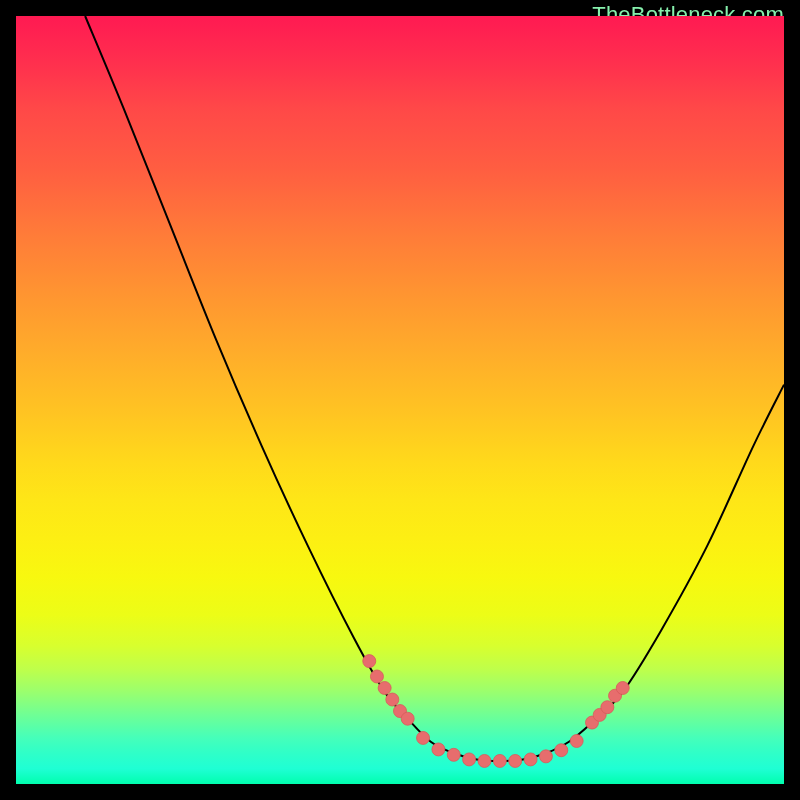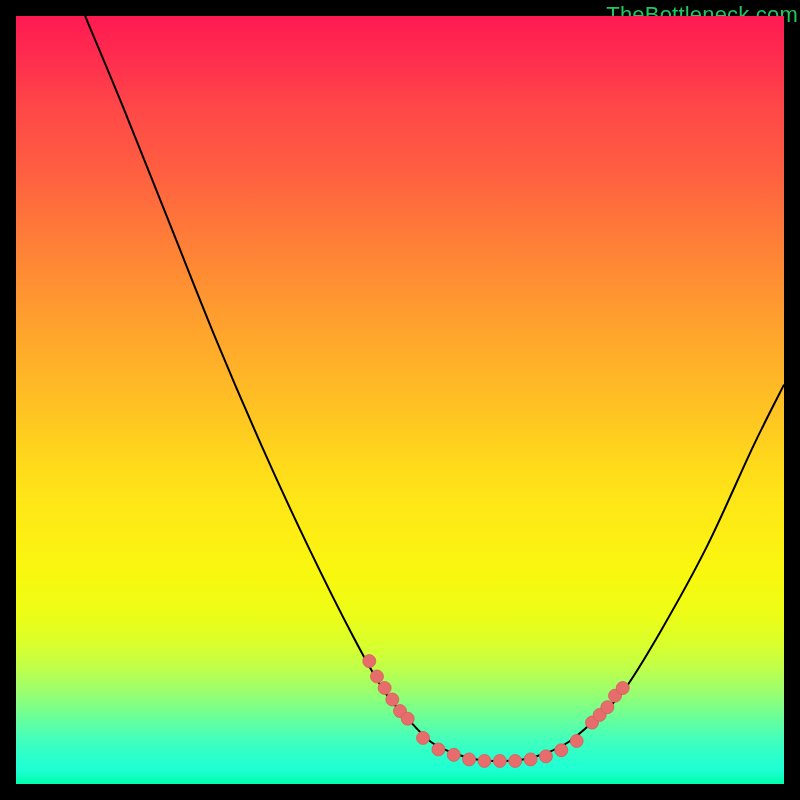--- a/index.html
+++ b/index.html
@@ -50,25 +50,25 @@
       #6fff95 91%,
       #45ffba 94%,
       #2fffc8 96%,
       #1fffd4 98%,
       #00ffae 100%
     );
   }
   .watermark {
     position: absolute;
     top: 2px;
-    right: 2px;
+    right: 16px;
     font-family: Arial, Helvetica, sans-serif;
     font-size: 22px;
     font-weight: 400;
-    color: #22c55e;
+    color: #86efac;
     letter-spacing: 0.2px;
     user-select: none;
   }
   svg.curve-layer {
     position: absolute;
     left: 0;
     top: 0;
     width: 768px;
     height: 768px;
     overflow: visible;

